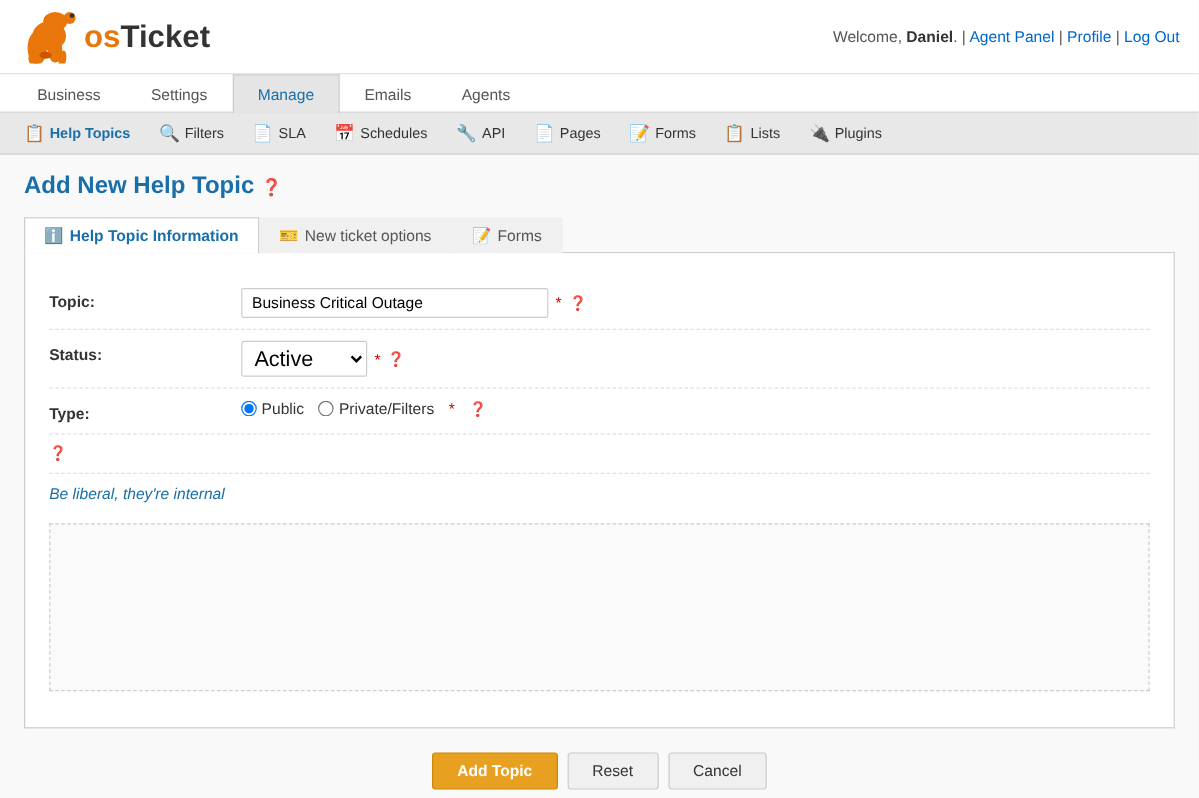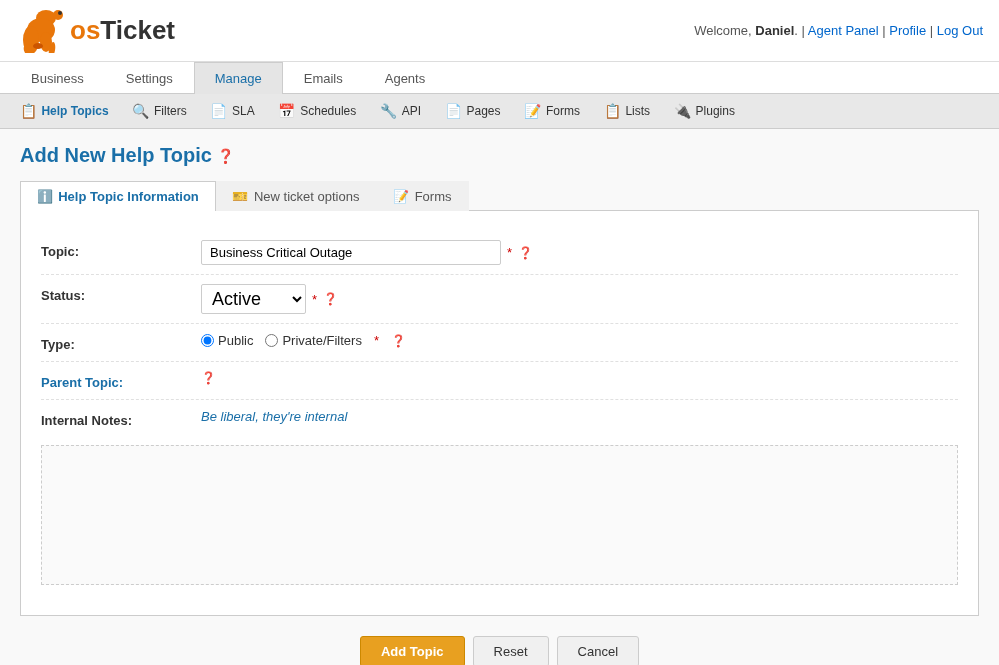--- a/index.html
+++ b/index.html
@@ -151,21 +151,21 @@
       <span>📝</span>
       <span>Forms</span>
     </div>
   </div>
 
   <div class="form-panel">
 
     <div class="form-row">
       <div class="form-label">Topic:</div>
       <div class="form-control-area">
-        <input type="text" class="form-input" style="width: 300px;" value="Business Critical Outage">
+        <input type="text" class="form-input" style="width: 256px;" value="Business Critical Outage">
         <span class="required">*</span>
         <span class="info-icon">❓</span>
       </div>
     </div>
 
     <div class="form-row">
       <div class="form-label">Status:</div>
       <div class="form-control-area">
         <select class="form-select">
           <option>Active</option>
@@ -189,30 +189,26 @@
             <input type="radio" name="type" value="private" style="">
             <span>Private/Filters</span>
           </label>
           <span class="required">*</span>
           <span class="info-icon">❓</span>
         </div>
       </div>
     </div>
 
     <div class="form-row">
-      <div class="form-label">
-        <a>Parent Topic:</a>
-      </div>
       <div class="form-control-area">
         <span class="info-icon">❓</span>
       </div>
     </div>
 
     <div class="form-row" style="border-bottom: none;">
-      <div class="form-label">Internal Notes:</div>
       <div class="form-control-area">
         <span style="color:#1a6fa8; font-size:13px;font-style:italic;">Be liberal, they're internal</span>
       </div>
     </div>
 
     <div class="notes-area"></div>
 
   </div>
 
   <div class="form-footer">

